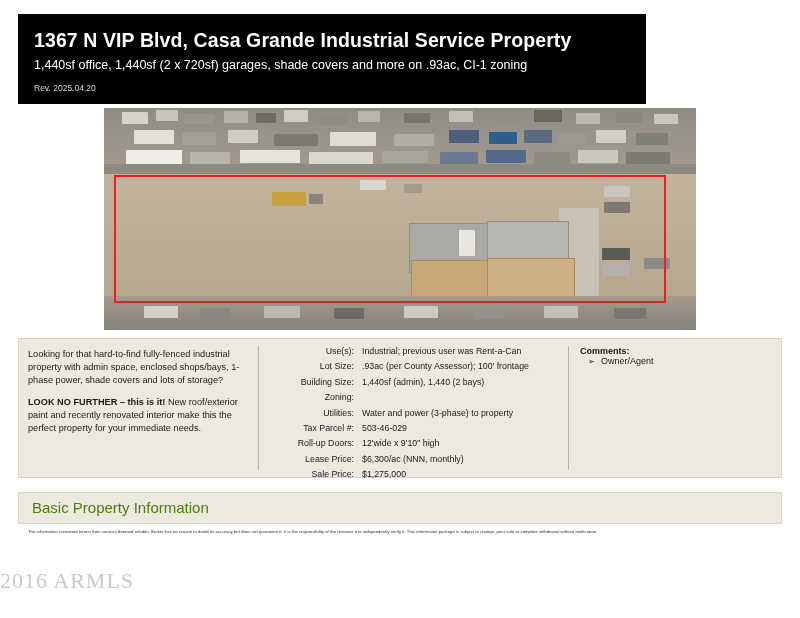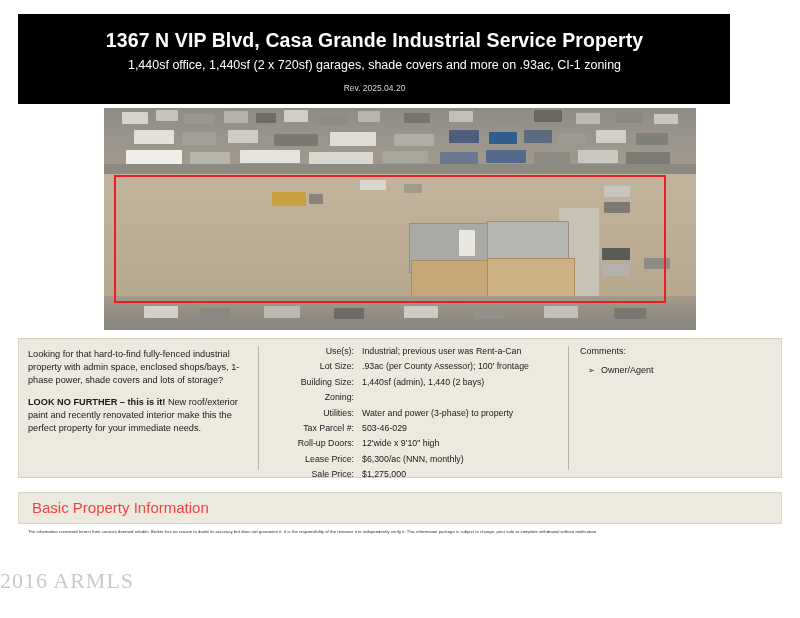--- a/index.html
+++ b/index.html
@@ -21,27 +21,26 @@
     width: 800px;
     height: 618px;
     background: #ffffff;
   }
 
   
   .header {
     position: absolute;
     left: 18px;
     top: 14px;
-    width: 712px;
+    width: 628px;
     height: 90px;
     background: #000000;
     color: #ffffff;
     box-sizing: border-box;
     padding: 16px 15px 0 16px;
-    text-align: center;
   }
   .header-title {
     font-size: 19.5px;
     font-weight: bold;
     letter-spacing: 0.1px;
     line-height: 1.1;
     margin: 0;
   }
   .header-sub {
     font-size: 12.5px;
@@ -205,22 +204,21 @@
 
   .comments {
     position: absolute;
     left: 580px;
     top: 346px;
     width: 190px;
     font-size: 9px;
     color: #1a1a1a;
   }
   .comments-title {
-    font-weight: normal;
-    margin-bottom: 9px;
+    font-weight: bold;
   }
   .comment-item {
     display: flex;
     align-items: baseline;
     margin-left: 8px;
   }
   .comment-bullet {
     width: 13px;
     flex: 0 0 auto;
     font-size: 8px;
@@ -235,21 +233,21 @@
     height: 32px;
     background: #ece9df;
     border: 1px solid #d7d3c6;
     box-sizing: border-box;
   }
   .footer-title {
     position: absolute;
     left: 32px;
     top: 499px;
     font-size: 15px;
-    color: #ef4444;
+    color: #4d7c0f;
     text-align: right;
   }
   .disclaimer {
     position: absolute;
     left: 28px;
     top: 529px;
     width: 752px;
     font-size: 4.2px;
     color: #2a2a2a;
     letter-spacing: 0.05px;

